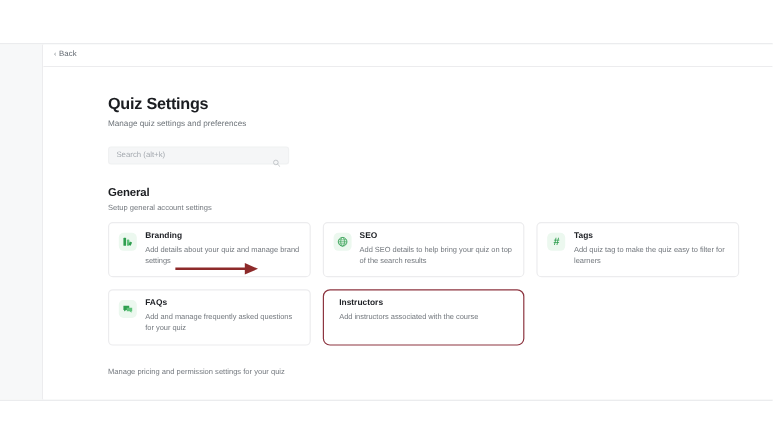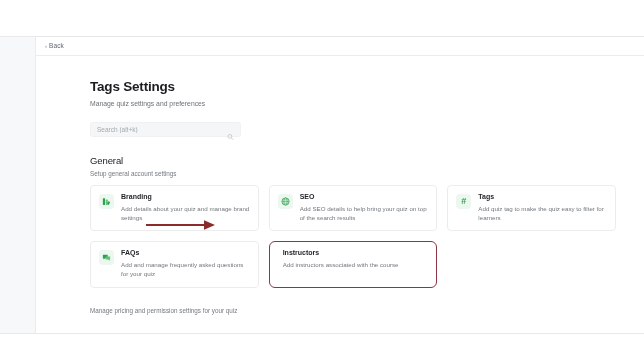--- a/index.html
+++ b/index.html
@@ -143,21 +143,21 @@
     transform: translateY(-50%);
     width: 7px;
     height: 7px;
     opacity: 0.65;
   }
 
   
   .section { margin-top: 19px; }
   .section-title {
     font-size: 9.5px;
-    font-weight: normal;
+    font-weight: bold;
     color: #1b1d21;
     margin: 0 0 3px 0;
     letter-spacing: -0.1px;
     line-height: 1.15;
   }
   .section-sub {
     font-size: 6.3px;
     color: #74797f;
     margin: 0 0 8px 0;
     line-height: 1.2;
@@ -255,21 +255,21 @@
       <div class="topbar">
         <div class="back-btn">
           <span class="back-chevron">‹</span>
           <span>Back</span>
         </div>
       </div>
 
       <div class="canvas">
         <div class="content">
 
-          <h1 class="page-title">Tags Settings</h1>
+          <h1 class="page-title">Quiz Settings</h1>
           <p class="page-subtitle">Manage quiz settings and preferences</p>
 
           <div class="search-wrap">
             <input class="search-input" type="text" placeholder="Search (alt+k)" style="">
             <span class="search-icon">
               <svg viewBox="0 0 16 16" width="7" height="7">
                 <circle cx="6.6" cy="6.6" r="4.4" fill="none" stroke="#9aa0a6" stroke-width="1.6"></circle>
                 <line x1="10" y1="10" x2="14.2" y2="14.2" stroke="#9aa0a6" stroke-width="1.6" stroke-linecap="round"></line>
               </svg>
             </span>

